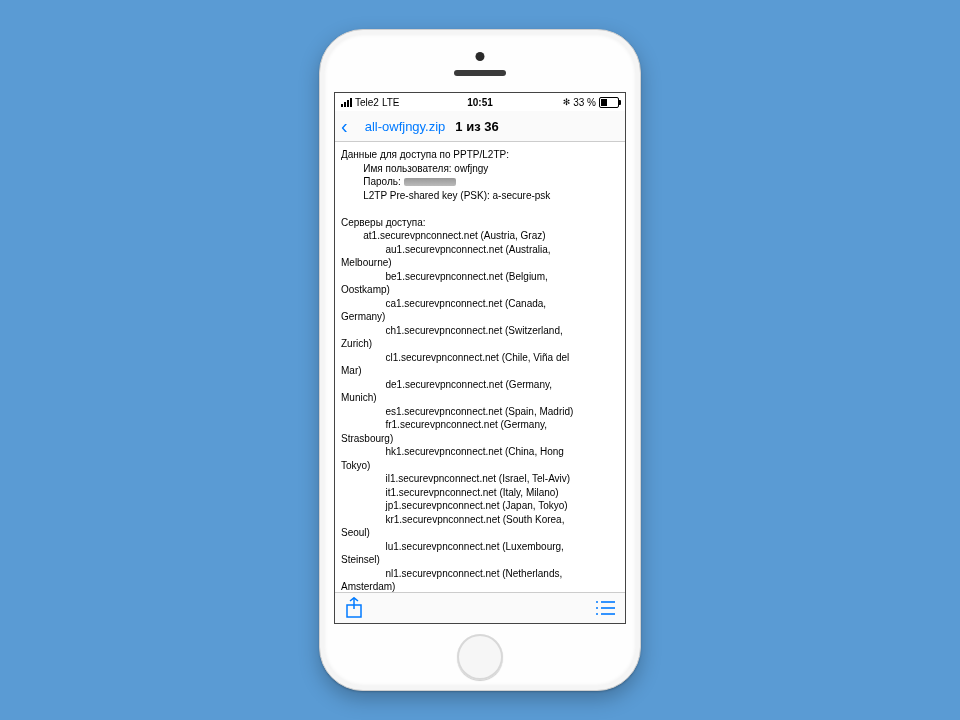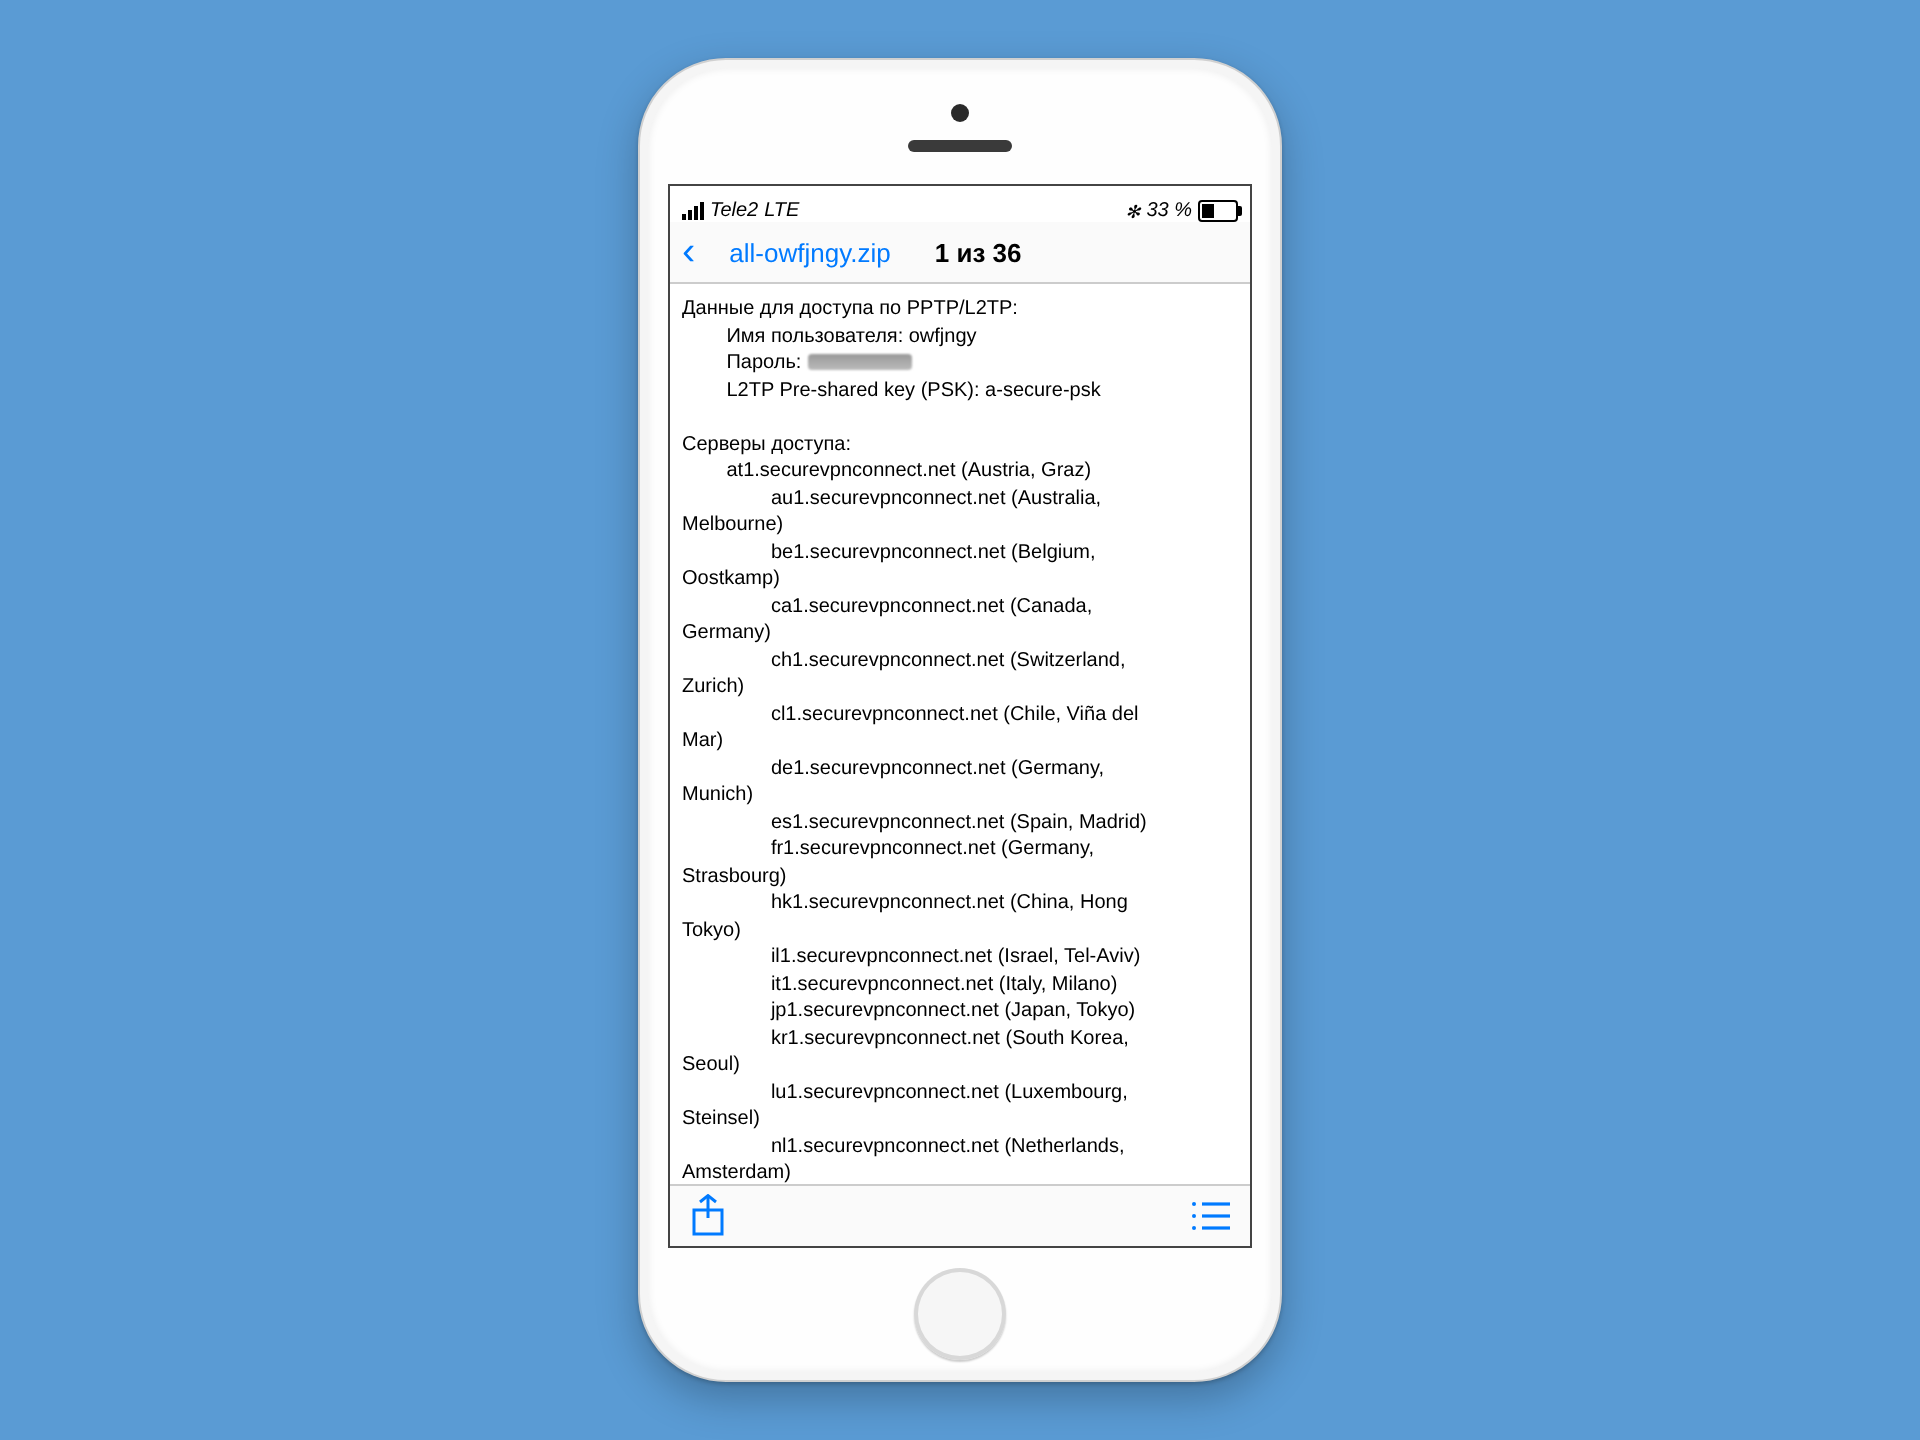--- a/index.html
+++ b/index.html
@@ -79,27 +79,26 @@
     border: 1px solid #444;
     display: flex;
     flex-direction: column;
     overflow: hidden;
   }
 
   
   .status-bar {
     height: 18px;
     display: flex;
-    align-items: flex-end;
+    align-items: center;
     font-size: 10px;
     color: #000;
     padding: 0 6px;
     font-weight: 500;
     position: relative;
-    font-style: italic;
   }
   .status-left { display: flex; align-items: center; gap: 3px; }
   .sig-bars { display: inline-flex; align-items: flex-end; gap: 1px; }
   .sig-bars span { width: 2px; background:#000; display:inline-block;}
   .sig-bars span:nth-child(1){height:3px;}
   .sig-bars span:nth-child(2){height:5px;}
   .sig-bars span:nth-child(3){height:7px;}
   .sig-bars span:nth-child(4){height:9px;}
   .status-center {
     position: absolute; left: 0; right: 0; text-align: center; font-weight: 600;
@@ -132,21 +131,21 @@
     margin-right: -1px;
   }
   .back-label {
     color: #007aff;
     font-weight: 400;
     margin-left: 18px;
   }
   .nav-title {
     color: #000;
     font-weight: 600;
-    margin-left: 22px;
+    margin-left: 10px;
   }
 
   
   .doc-body {
     flex: 1;
     overflow: hidden;
     padding: 6px 6px 0 6px;
     font-size: 10px;
     line-height: 1.35;
     color: #000;
@@ -190,20 +189,21 @@
         <div class="status-left">
           <span class="sig-bars">
               <span></span>
               <span></span>
               <span></span>
               <span></span>
             </span>
           <span>Tele2</span>
           <span>LTE</span>
         </div>
+        <div class="status-center">10:51</div>
         <div class="status-right">
           <span style="font-size:9px;">✻</span>
           <span>33 %</span>
           <span class="battery-shell">
               <span class="battery-fill"></span>
             </span>
         </div>
       </div>
 
       <div class="nav-bar">

